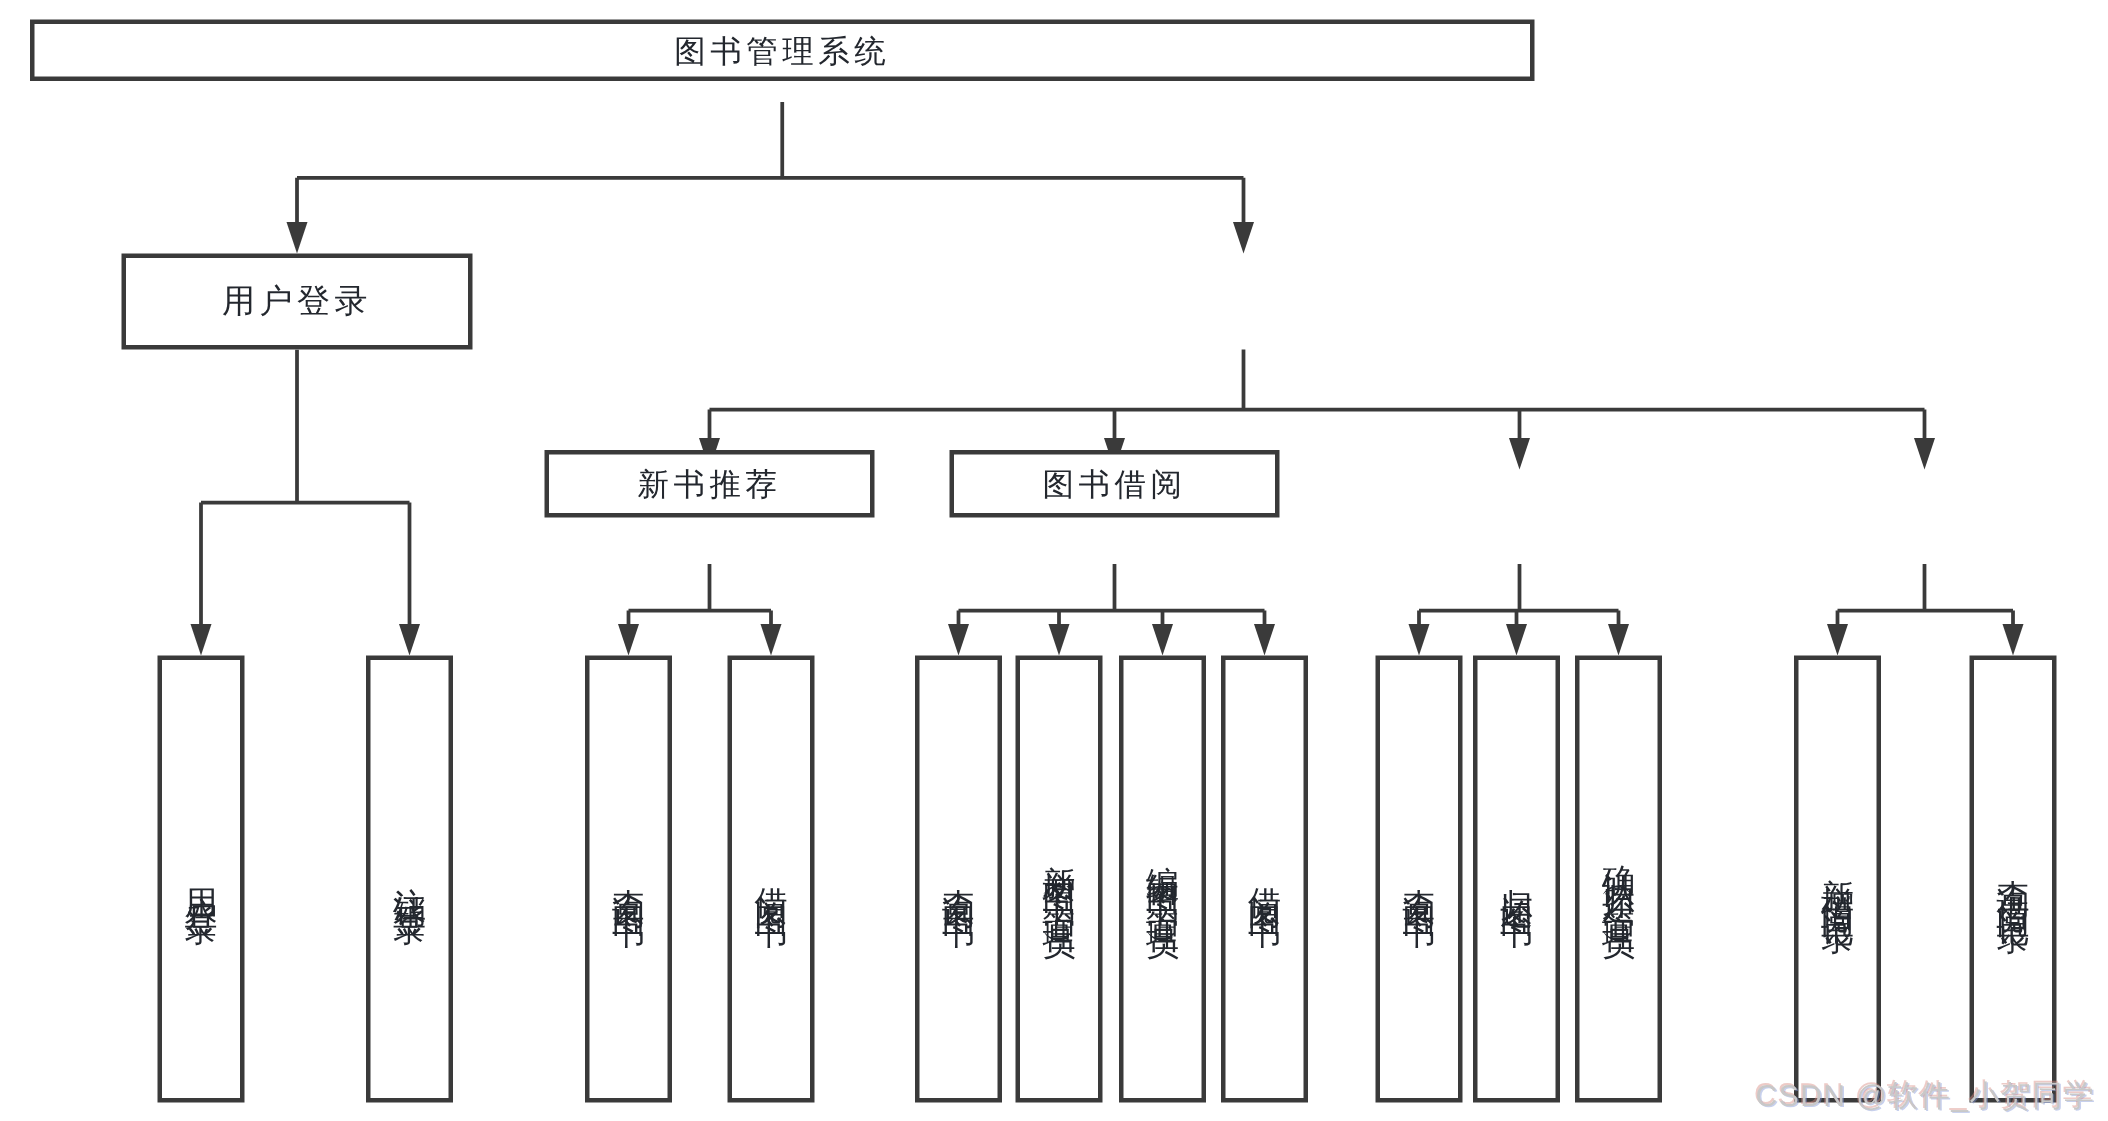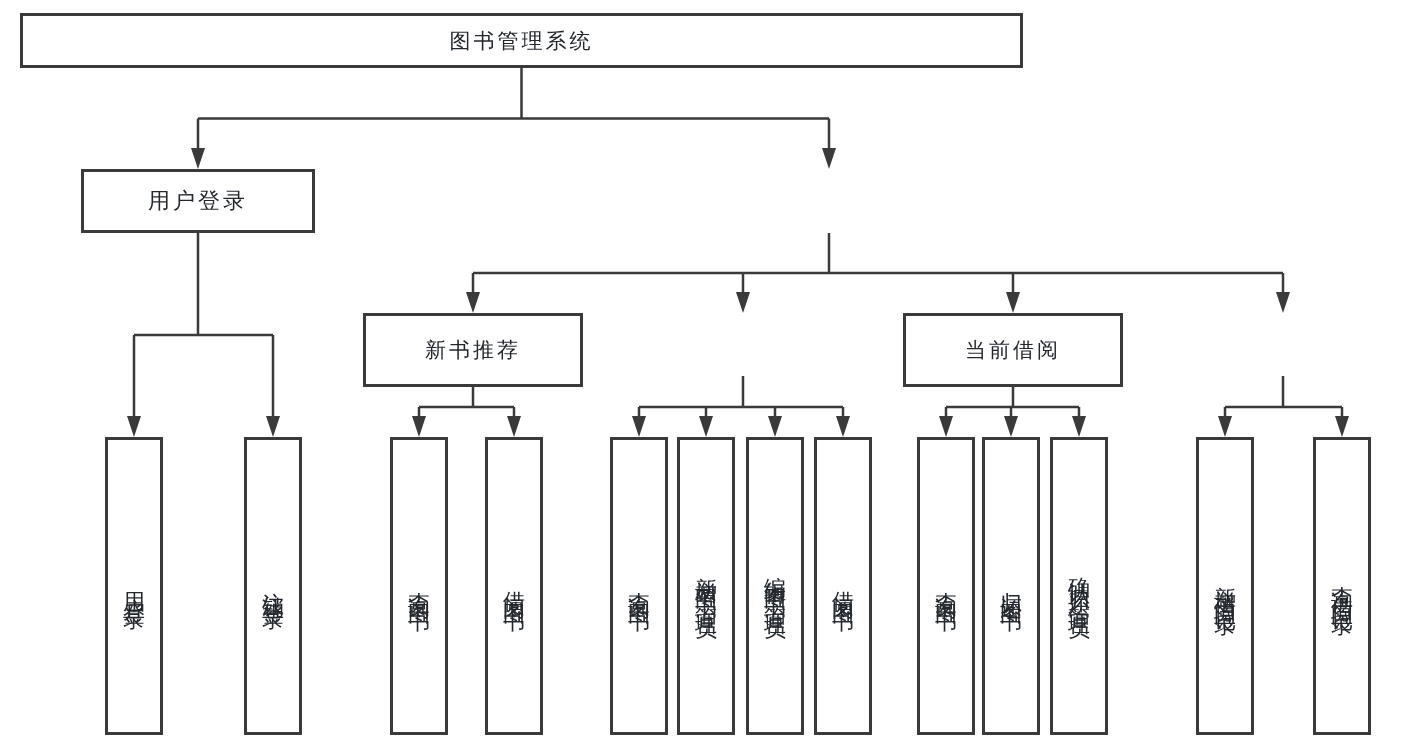--- a/index.html
+++ b/index.html
@@ -11,23 +11,23 @@
   #edges{position:absolute;left:0;top:0;width:1405px;height:747px;}
   #edges path{stroke:var(--line,#3a3a3a);stroke-width:2.5;fill:none;}
   #edges polygon{fill:var(--line,#3a3a3a);stroke:none;}
   .node{
     position:absolute;box-sizing:border-box;background:#fff;
     border:3px solid var(--line,#3a3a3a);
     display:flex;align-items:center;justify-content:center;
     color:var(--text,#23272e);
   }
   .h{font-size:21px;letter-spacing:3px;white-space:nowrap;}
-  .root{left:20px;top:13px;width:1003px;height:55px;}
+  .root{left:20px;top:13px;width:1003px;height:41px;}
   .lv1{top:169px;width:234px;height:64px;font-size:22px;}
-  .lv2{top:313px;width:220px;height:74px;}
+  .lv2{top:300px;width:220px;height:45px;}
   .leaf{
     top:437px;width:58px;height:298px;
     writing-mode:vertical-rl;text-orientation:mixed;
     font-size:22px;letter-spacing:6px;line-height:1;
   }
   .leaf span{display:block;}
   #watermark{
     position:absolute;right:8px;bottom:3px;
     font-size:20px;letter-spacing:1px;
     color:var(--wm,#c8c8c8);
@@ -74,22 +74,22 @@
     <span>图书管理系统</span>
   </div>
 
   <div class="node h lv1" style="left:81px">
     <span>用户登录</span>
   </div>
 
   <div class="node h lv2" style="left:363px">
     <span>新书推荐</span>
   </div>
-  <div class="node h lv2" style="left:903px">
-    <span>当前借阅</span>
+  <div class="node h lv2" style="left:633px">
+    <span>图书借阅</span>
   </div>
 
   <div class="node leaf" style="left:105px">
     <span>用户登录</span>
   </div>
   <div class="node leaf" style="left:244px">
     <span>注销登录</span>
   </div>
 
   <div class="node leaf" style="left:390px">
@@ -122,13 +122,14 @@
     <span>确认归还（管理员）</span>
   </div>
 
   <div class="node leaf" style="left:1196px">
     <span>新增借阅记录</span>
   </div>
   <div class="node leaf" style="left:1313px">
     <span>查询借阅记录</span>
   </div>
 
+  <div id="watermark">CSDN @软件_小贺同学</div>
 </div>
 
 </body></html>

